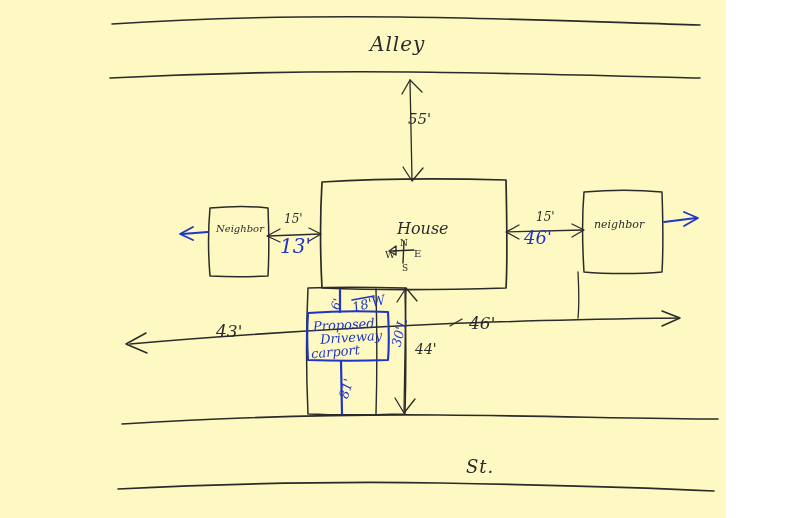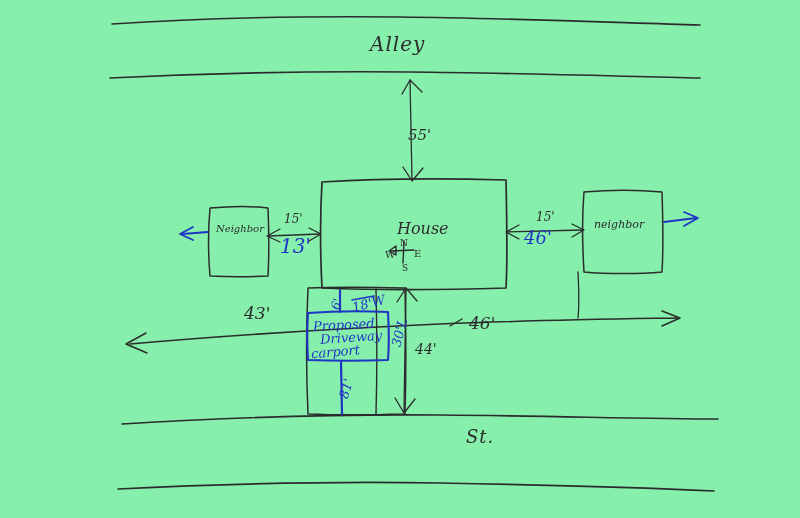--- a/index.html
+++ b/index.html
@@ -2,51 +2,51 @@
 <html><head>
 <meta charset="utf-8">
 <style>
   html, body {
     margin: 0;
     padding: 0;
     background: #ffffff;
   }
   #sketch-canvas {
     position: relative;
-    width: 800px;
+    width: 726px;
     height: 518px;
-    background: #86efac;
+    background: #fef9c3;
     overflow: hidden;
     font-family: "DejaVu Sans", sans-serif;
   }
   svg.layer {
     position: absolute;
     top: 0;
     left: 0;
     width: 800px;
     height: 518px;
   }
   .label {
     position: absolute;
     white-space: nowrap;
     font-family: "DejaVu Serif", serif;
     color: #2b2b2b;
     pointer-events: none;
   }
   .label.ink-blue { color: #1f35c4; }
   .hand { font-style: italic; }
   .lbl-alley   { left: 370px; top: 32px;  font-size: 20px; letter-spacing: 1px; }
-  .lbl-st      { left: 466px; top: 426px; font-size: 18px; letter-spacing: 1px; text-align: right; }
+  .lbl-st      { left: 466px; top: 456px; font-size: 18px; letter-spacing: 1px; text-align: right; }
   .lbl-house   { left: 388px; top: 219px; font-size: 16px; margin-left: 9px; }
   .lbl-nbr-l   { left: 216px; top: 223px; font-size: 10px; }
   .lbl-nbr-r   { left: 594px; top: 218px; font-size: 11px; }
-  .lbl-55      { left: 408px; top: 110px; font-size: 15px; margin-top: 16px; }
+  .lbl-55      { left: 408px; top: 110px; font-size: 15px; }
   .lbl-15l     { left: 284px; top: 212px; font-size: 12px; }
   .lbl-15r     { left: 536px; top: 210px; font-size: 12px; }
-  .lbl-43      { left: 216px; top: 303px; font-size: 17px; margin-left: 28px; }
+  .lbl-43      { left: 216px; top: 321px; font-size: 17px; }
   .lbl-46blk   { left: 469px; top: 313px; font-size: 17px; }
   .lbl-44      { left: 415px; top: 341px; font-size: 14px; }
   .lbl-11      { left: 280px; top: 234px; font-size: 20px; }
   .lbl-46blu   { left: 524px; top: 227px; font-size: 18px; }
   .lbl-18w     { left: 352px; top: 296px; font-size: 13px; transform: rotate(-14deg); }
   .lbl-6ft     { left: 331px; top: 297px; font-size: 12px; transform: rotate(-72deg); }
   .lbl-30l     { left: 385px; top: 325px; font-size: 13px; transform: rotate(-76deg); }
   .lbl-81      { left: 336px; top: 381px; font-size: 13px; transform: rotate(-74deg); }
   .dw-text {
     position: absolute;

